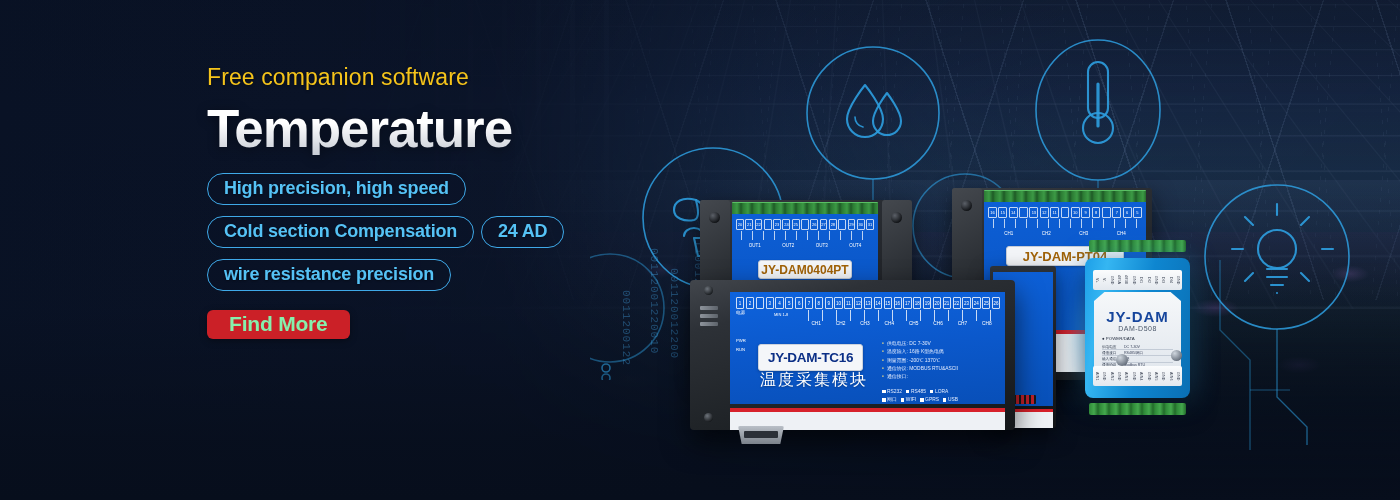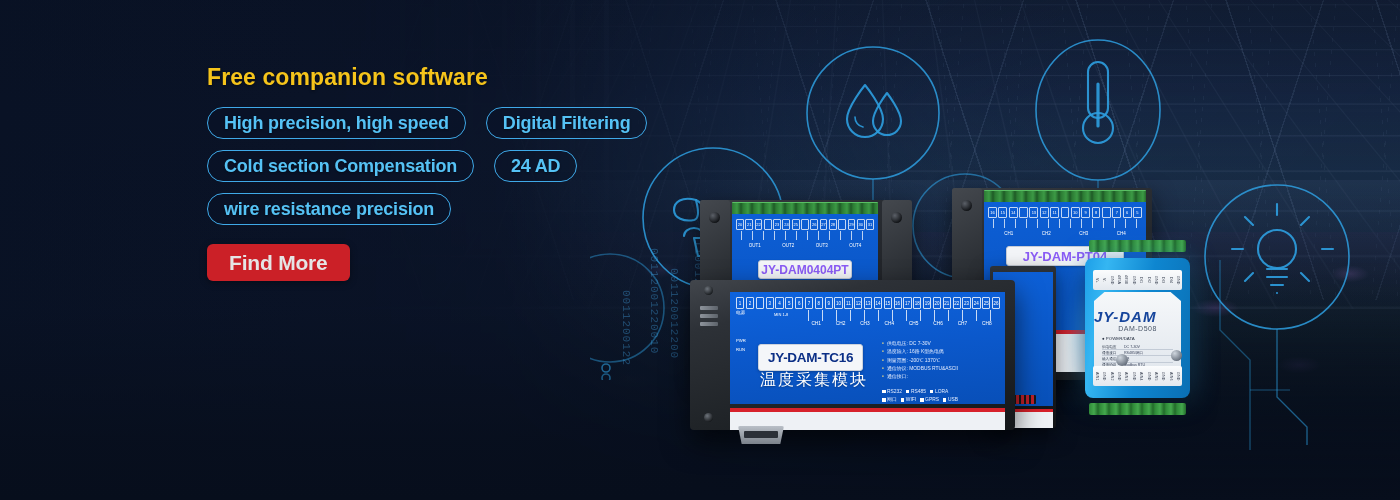--- a/index.html
+++ b/index.html
@@ -128,21 +128,21 @@
     white-space:nowrap;
     user-select:none;
   }
 
   
   .copy { position:absolute; left:207px; top:66px; width:470px; z-index:6; }
 
   .eyebrow {
     color:#f5c41b;
     font-size:23px;
-    font-weight:700;
+    font-weight:400;
     letter-spacing:.1px;
     line-height:1;
     margin-bottom:14px;
     text-shadow:0 1px 3px rgba(0,0,0,.45);
   }
 
   .headline {
     font-size:53px;
     font-weight:800;
     line-height:.98;
@@ -152,45 +152,45 @@
     background-clip:text;
     color:transparent;
     -webkit-text-fill-color:transparent;
     filter:drop-shadow(0 2px 6px rgba(0,0,0,.40));
     margin-bottom:18px;
   }
   .headline .l2 { display:block; }
 
   
   .tagrows { display:flex; flex-direction:column; gap:11px; margin-top:4px; }
-  .tagrow { display:flex; gap:20px; }
+  .tagrow { display:flex; gap:7px; }
   .pill {
     display:inline-flex; align-items:center; justify-content:center;
     height:32px;
     padding:0 16px;
     border:1.7px solid #3fa9e8;
     border-radius:17px;
     color:#55c2f5;
     font-size:18px;
     font-weight:700;
     letter-spacing:-.2px;
     white-space:nowrap;
     background:rgba(9,20,40,.22);
     text-shadow:0 1px 2px rgba(0,0,0,.4);
   }
 
   .cta {
     display:inline-flex; align-items:center; justify-content:center;
     margin-top:19px;
-    height:37px;
+    height:29px;
     padding:0 22px;
     background:#cb2027;
     border:none;
     border-radius:6px;
-    color:#e5e5e5;
+    color:#86efac;
     font-size:21px;
     font-weight:700;
     font-family:"Liberation Sans", sans-serif;
     cursor:pointer;
     letter-spacing:-.2px;
     box-shadow:0 2px 7px rgba(0,0,0,.35);
   }
 
   
   .products { position:absolute; left:690px; top:170px; width:560px; height:300px; z-index:5; }
@@ -245,21 +245,21 @@
   .din-ch {
     position:absolute; left:6px; right:6px; top:27px; height:8px;
     display:flex; justify-content:space-around; align-items:center;
     color:#fff; font-size:4.5px; font-family:"Liberation Sans",sans-serif;
   }
   .din-label {
     position:absolute;
     background:#f3f5f8;
     border:1px solid #c6ccd6;
     border-radius:3px;
-    color:#8b5cf6;
+    color:#a16207;
     font-weight:800;
     text-align:center;
     white-space:nowrap;
     box-shadow:0 1px 2px rgba(0,0,0,.22);
     display:flex; align-items:center; justify-content:center;
   }
   .din-spec {
     position:absolute;
     color:#dbe7ff;
     font-size:4.6px;
@@ -352,22 +352,22 @@
     background:linear-gradient(100deg,#1d9fe8 0%,#35b6f2 18%,#0e86d0 55%,#0a6fb4 100%);
     border-radius:8px;
     box-shadow:0 10px 26px rgba(0,0,0,.5), 0 0 28px rgba(60,180,255,.35);
   }
   .d508-panel {
     position:absolute; left:9px; top:34px; width:87px; height:90px;
     background:linear-gradient(180deg,#f6f8fa,#dfe5ec);
     clip-path:polygon(0 10%,12% 0,88% 0,100% 10%,100% 90%,88% 100%,12% 100%,0 90%);
   }
   .d508-brand {
-    position:absolute; left:0; right:0; top:16px; text-align:left;
-    color:#16459c; font-size:15px; font-weight:800; letter-spacing:1px;font-style:italic;
+    position:absolute; left:0; right:0; top:16px; text-align:center;
+    color:#16459c; font-size:15px; font-weight:800; letter-spacing:1px;
   }
   .d508-model {
     position:absolute; left:0; right:0; top:33px; text-align:center;
     color:#4b5769; font-size:7px; letter-spacing:.5px;
   }
   .d508-power {
     position:absolute; left:8px; top:44px; color:#2a3344; font-size:4.4px;
   }
   .d508-table { position:absolute; left:8px; right:8px; top:52px; font-size:3.6px; color:#39425a; }
   .d508-table div { display:flex; border-bottom:.4px solid #c3cbd6; padding:.6px 0; }
@@ -497,26 +497,26 @@
     <div class="binary" style="left:692px; top:240px;">110012200100</div>
     <div class="binary" style="left:714px; top:262px;">11200122001</div>
     <div class="binary" style="left:620px; top:290px;">0011200122</div>
   </div>
 
   <div class="copy">
 
     <div class="eyebrow">Free companion software</div>
 
     <h1 class="headline">
+      <span class="l1">Temperature</span>
     </h1>
 
     <div class="tagrows">
       <div class="tagrow">
         <span class="pill">High precision, high speed</span>
-        <span class="pill">Digital Filtering</span>
       </div>
       <div class="tagrow">
         <span class="pill">Cold section Compensation</span>
         <span class="pill">24 AD</span>
       </div>
       <div class="tagrow">
         <span class="pill">wire resistance precision</span>
       </div>
     </div>
 

